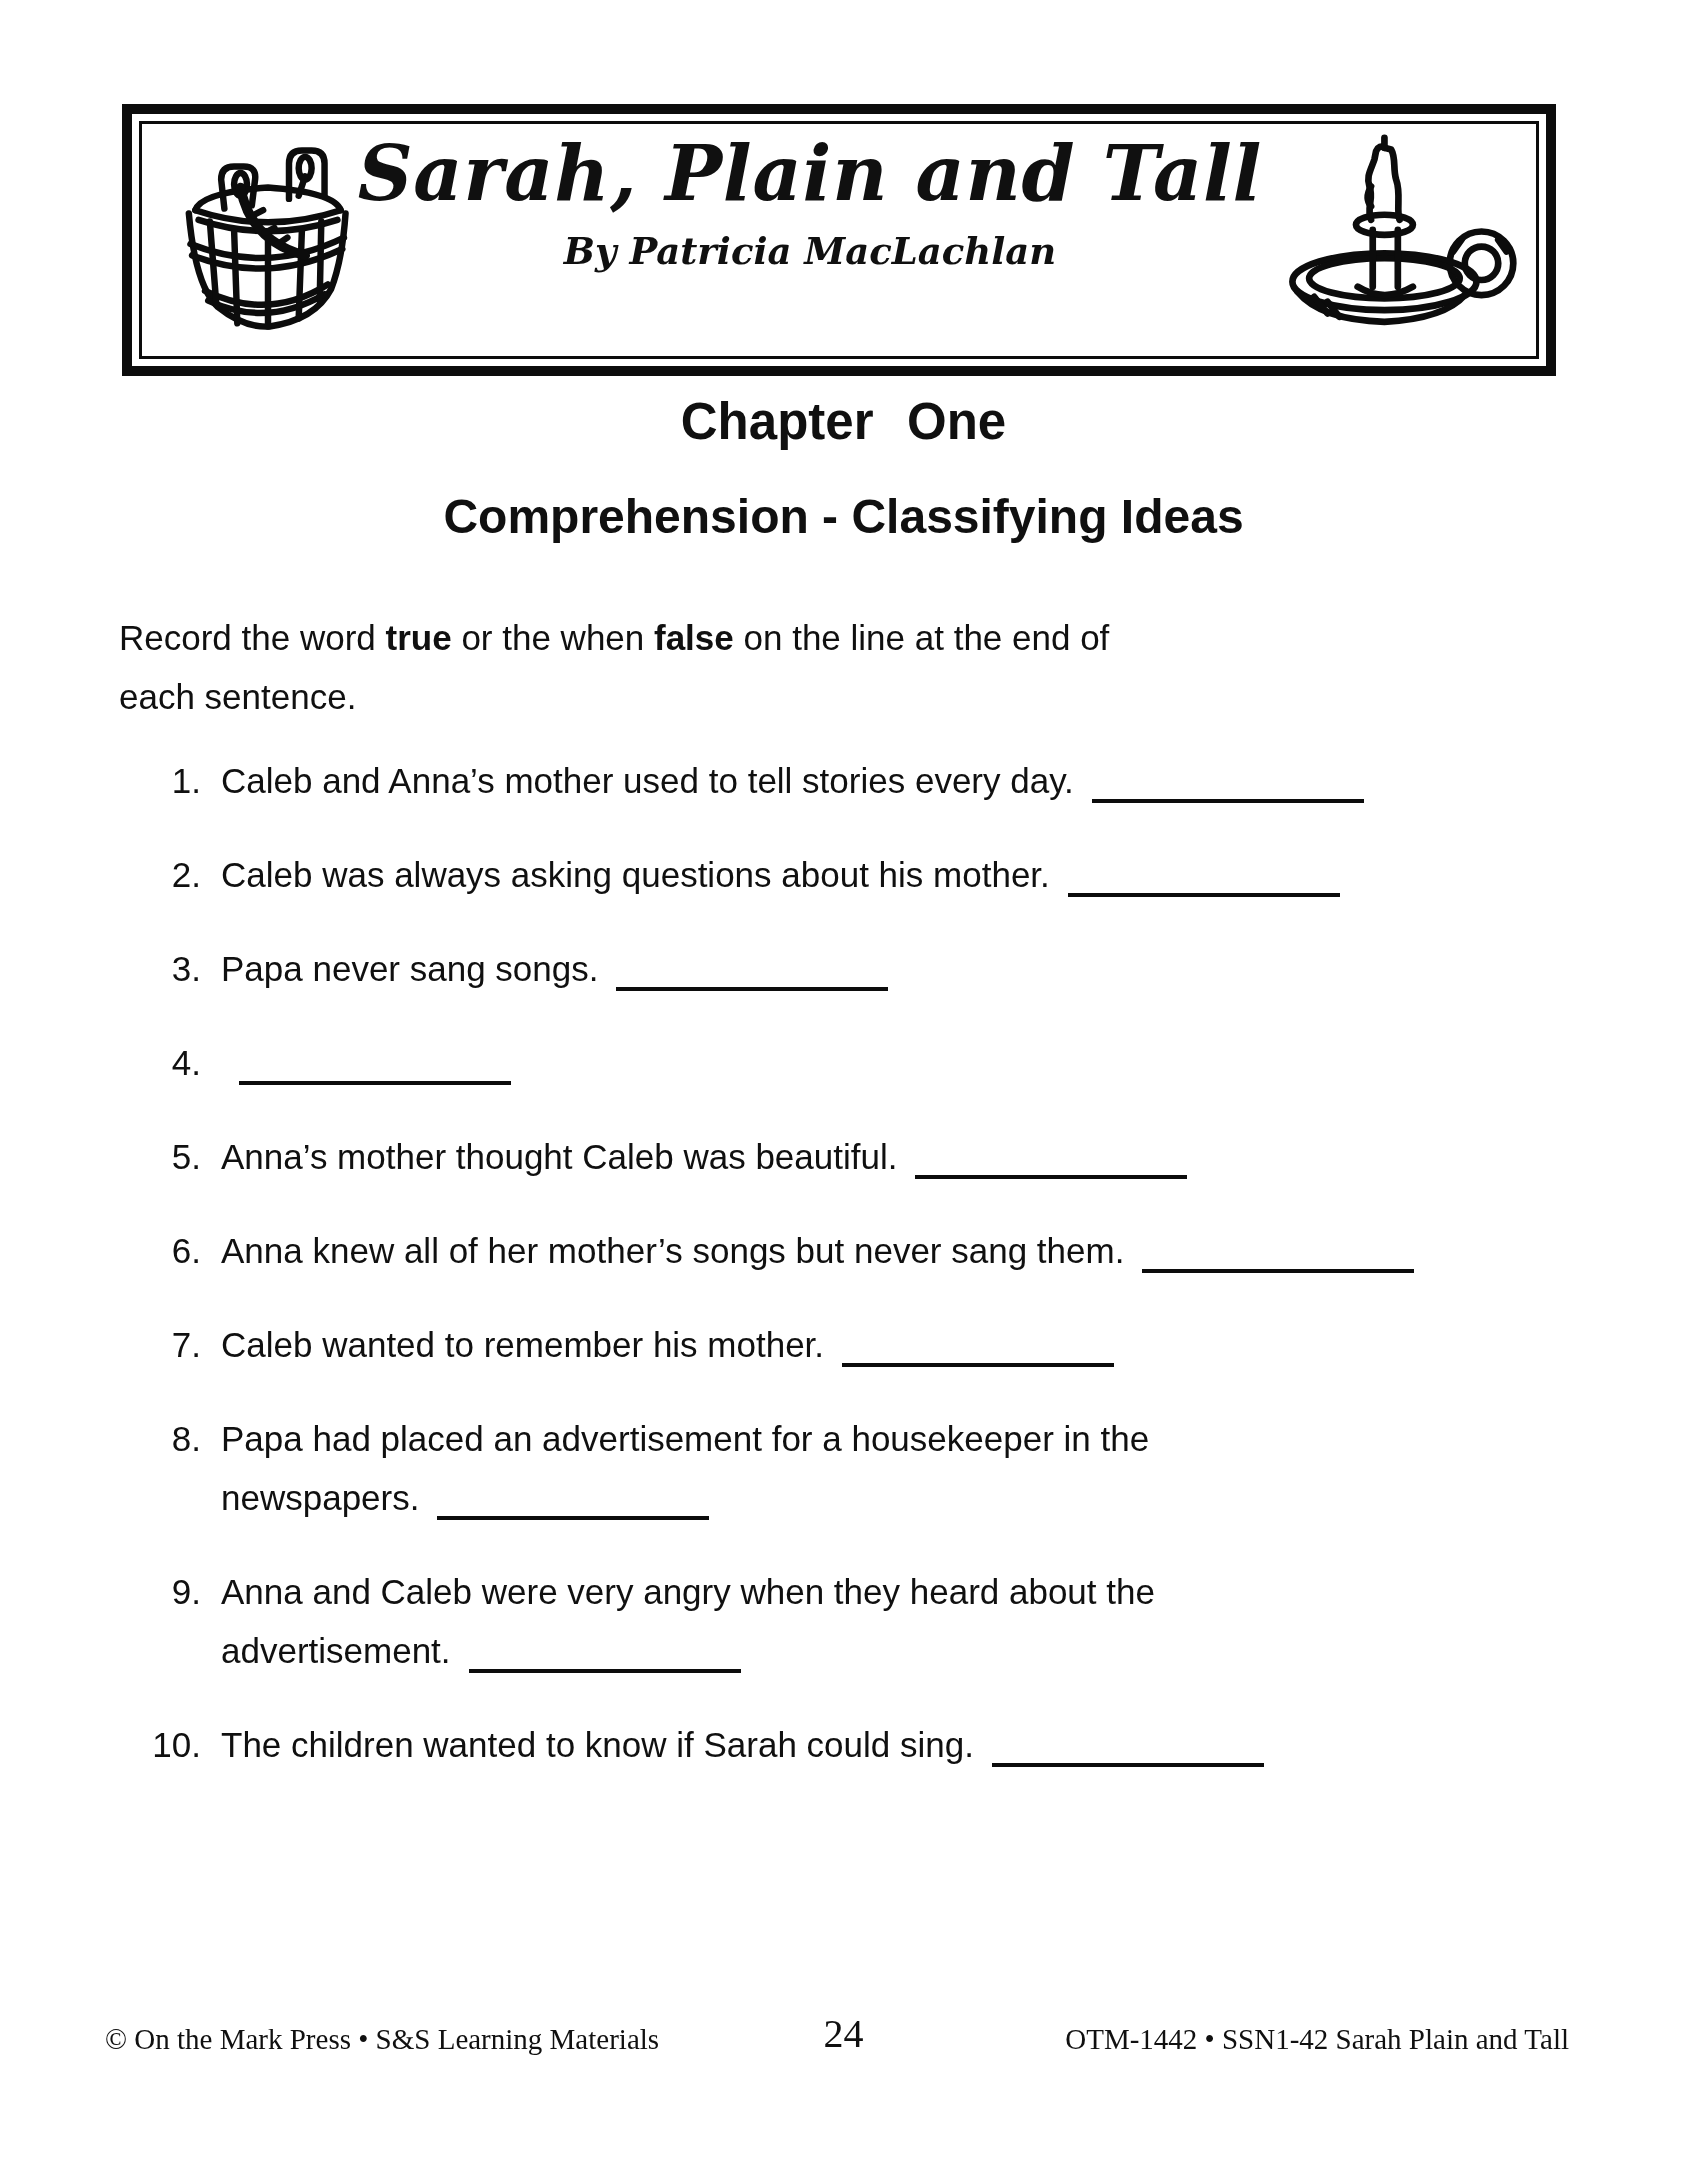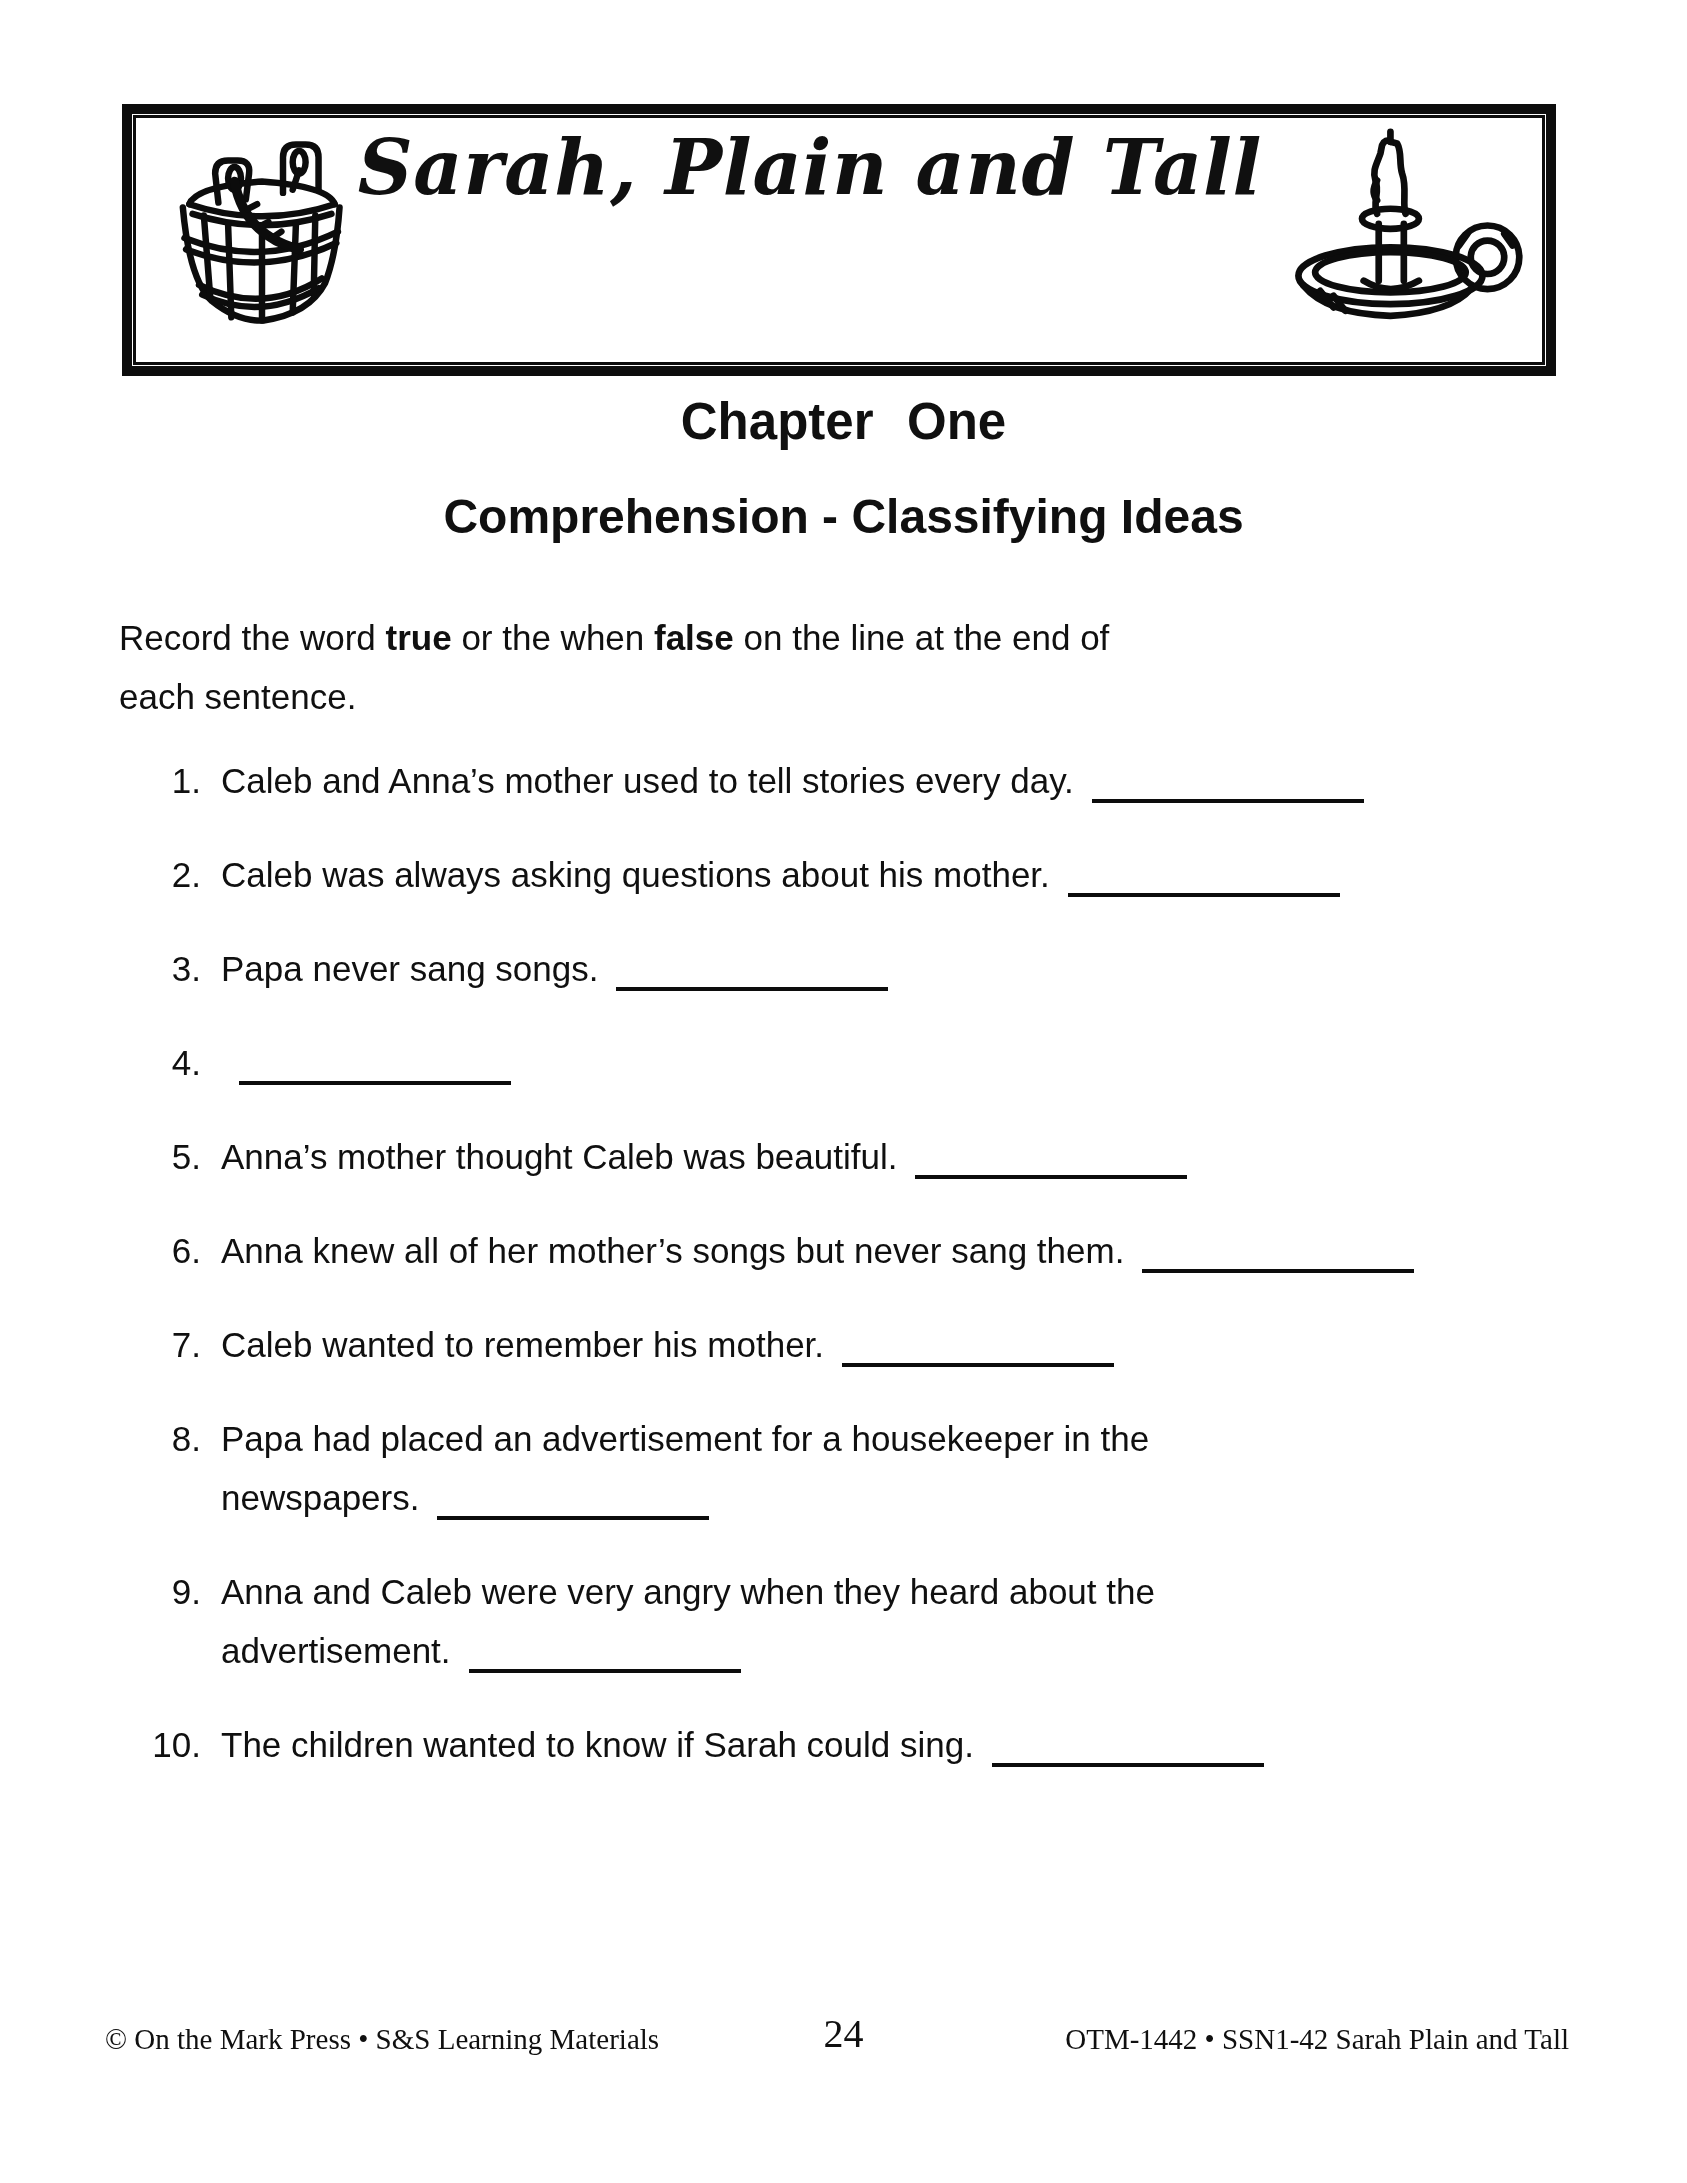--- a/index.html
+++ b/index.html
@@ -10,21 +10,21 @@
     font-family:"Liberation Sans",sans-serif;
     color:#101010;
     overflow:hidden;
   }
   
   .banner{
     position:absolute;left:122px;top:104px;
     width:1434px;height:272px;
     box-sizing:border-box;
     border:10px solid #0c0c0c;
-    padding:1px;
+    padding:7px;
     background:#fff;
   }
   .banner-inner{
     position:relative;
     box-sizing:border-box;
     border:3.3px solid #0c0c0c;
     width:100%;height:100%;
   }
   .bucket{position:absolute;left:21.4px;top:11.5px;width:210px;height:213px;}
   .candle{position:absolute;right:11.5px;top:1.6px;width:251px;height:221px;}
@@ -112,20 +112,21 @@
           <path d="M86 57 L84 112"></path>
           <path d="M29 52 L33 103"></path>
           <path d="M98 52 L97 101"></path>
           <path d="M48 31 Q54 64 88 73" stroke-width="6"></path>
           <path d="M56 48 l6 -3 M63 59 l6 -3 M71 66 l6 -4"></path>
         </g>
       </svg>
 
       <div class="title-wrap">
         <div class="book-title">Sarah, Plain and Tall</div>
+        <div class="byline">By Patricia MacLachlan</div>
       </div>
 
       <svg class="candle" viewBox="0 0 150 120">
         <g fill="none" stroke="#0c0c0c" stroke-width="4" stroke-linecap="round" stroke-linejoin="round">
           <circle cx="124" cy="76" r="19"></circle>
           <circle cx="124" cy="76" r="10"></circle>
           <path d="M112 62 l-5 7 M134 62 l5 7"></path>
           <ellipse cx="66" cy="87" rx="55" ry="17"></ellipse>
           <ellipse cx="66" cy="85" rx="45" ry="12"></ellipse>
           <path d="M14 93 Q28 110 66 111 Q102 109 114 95"></path>

